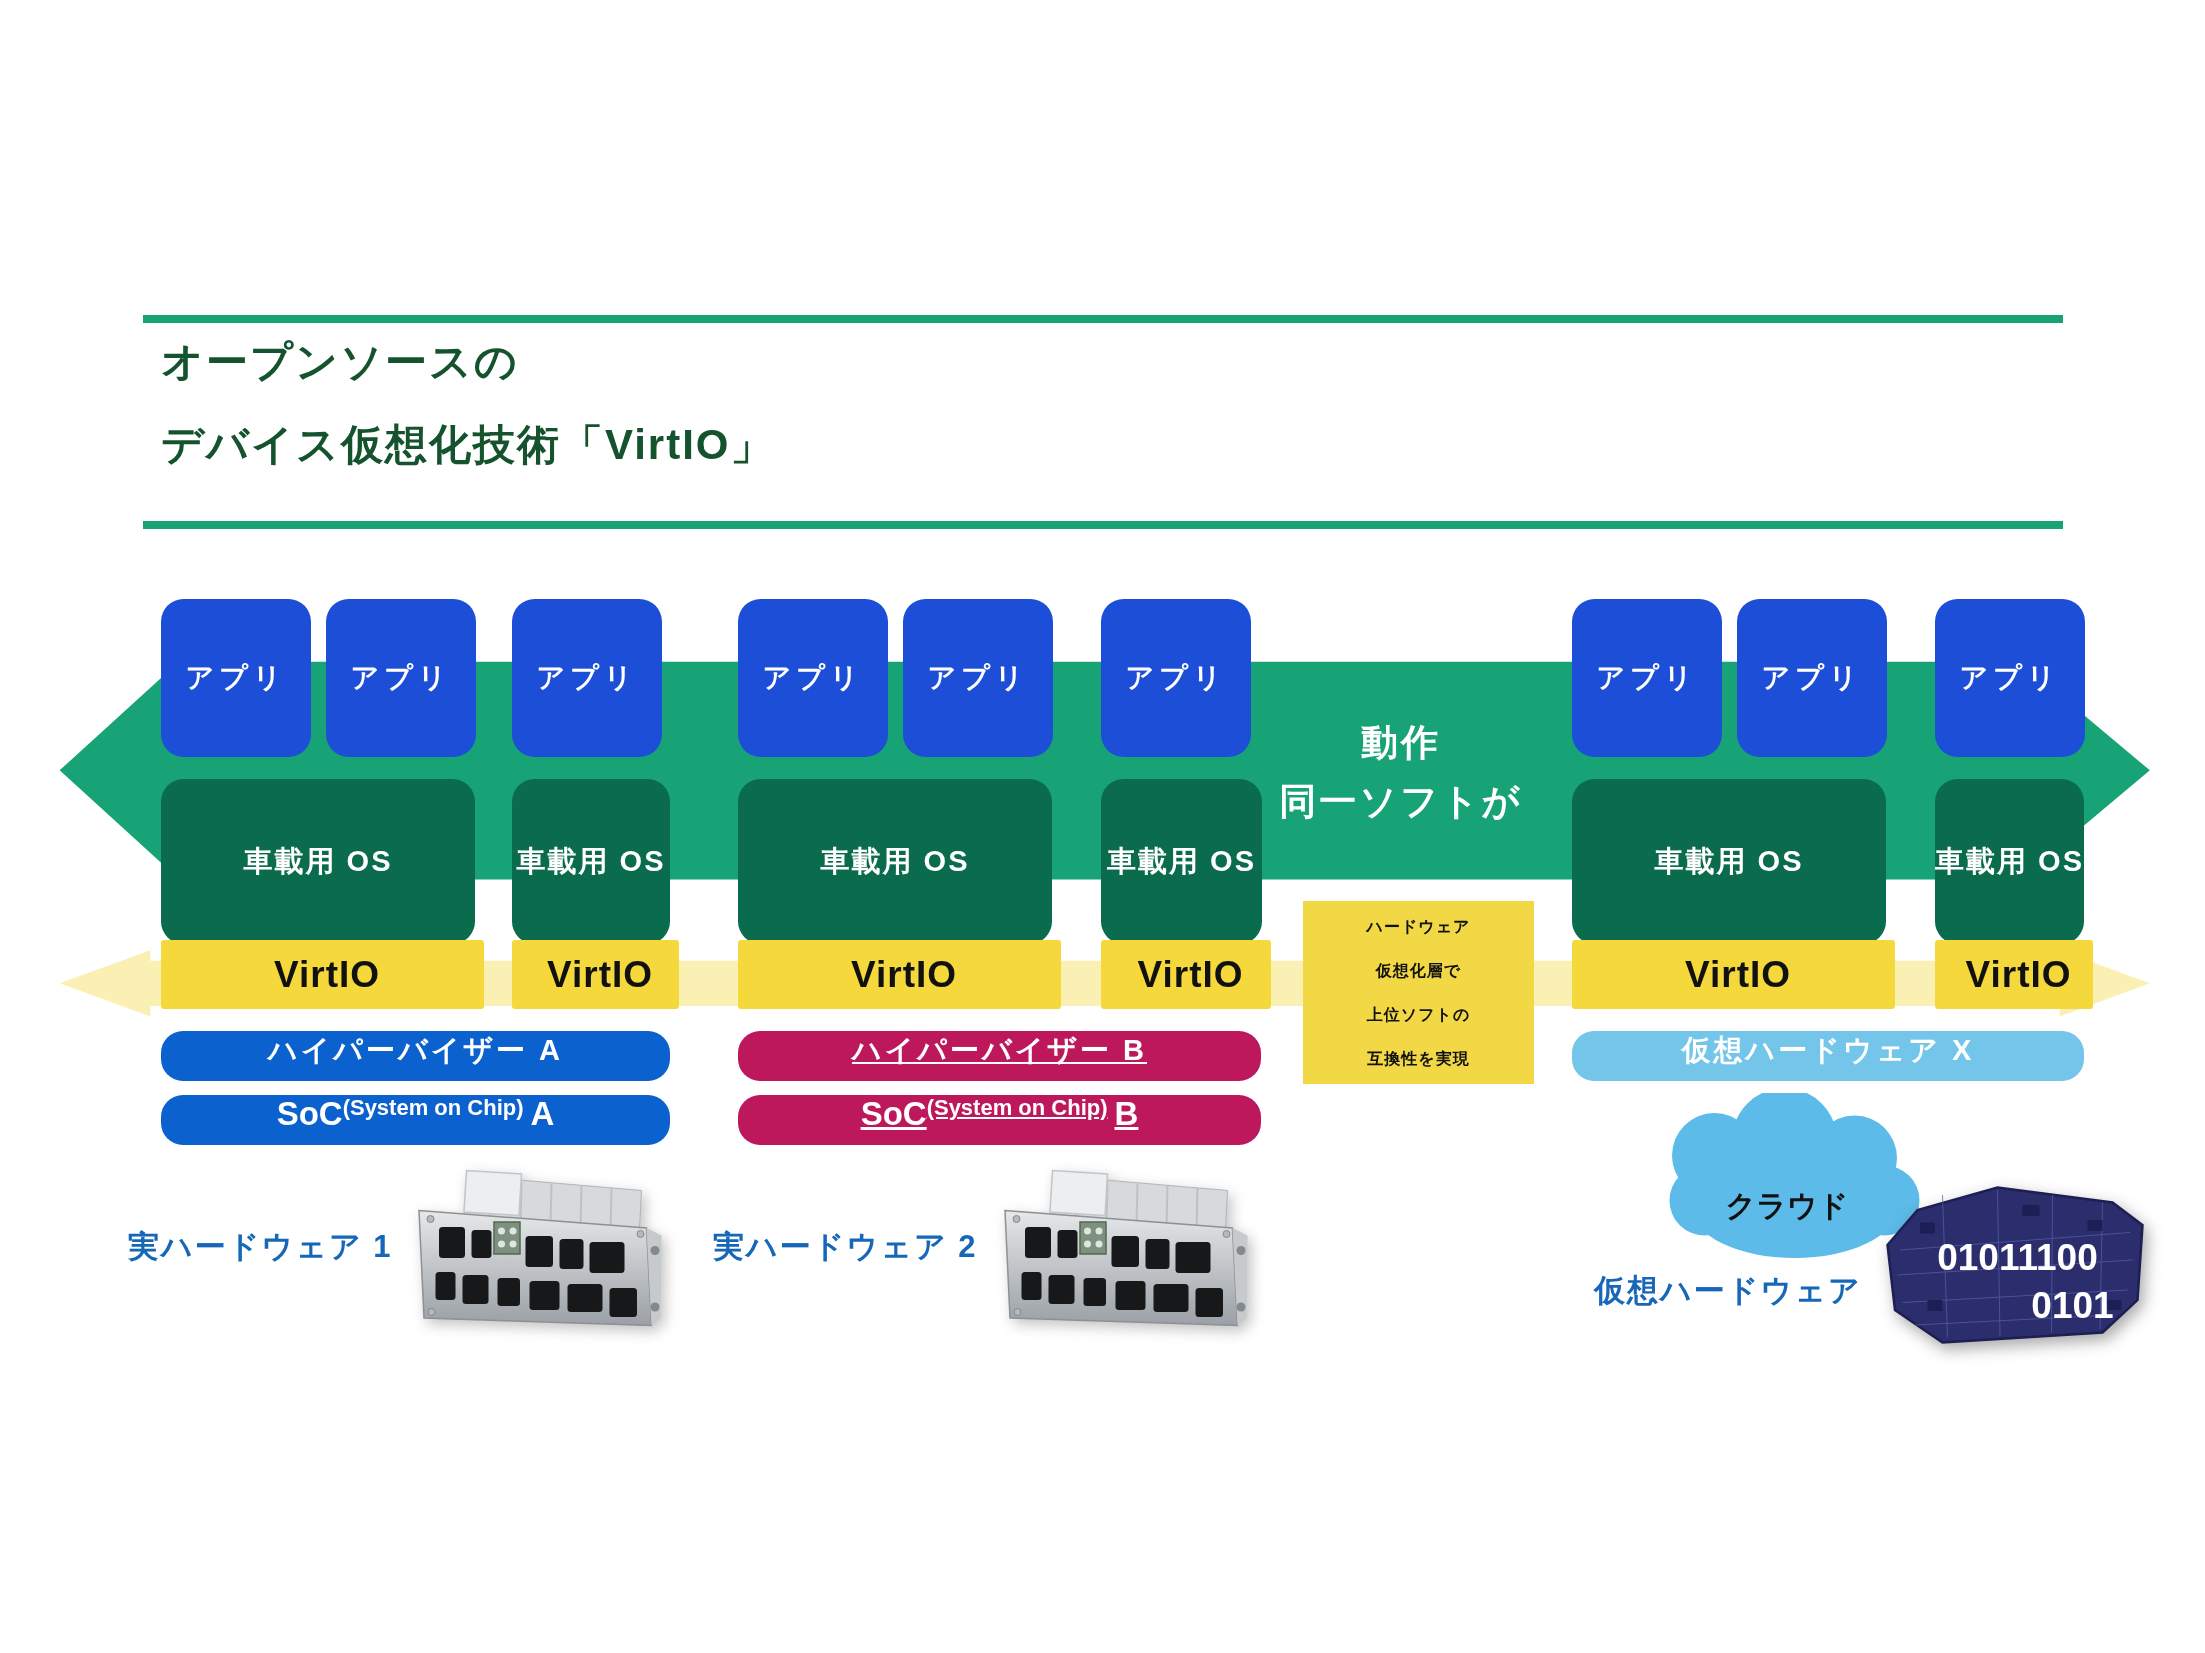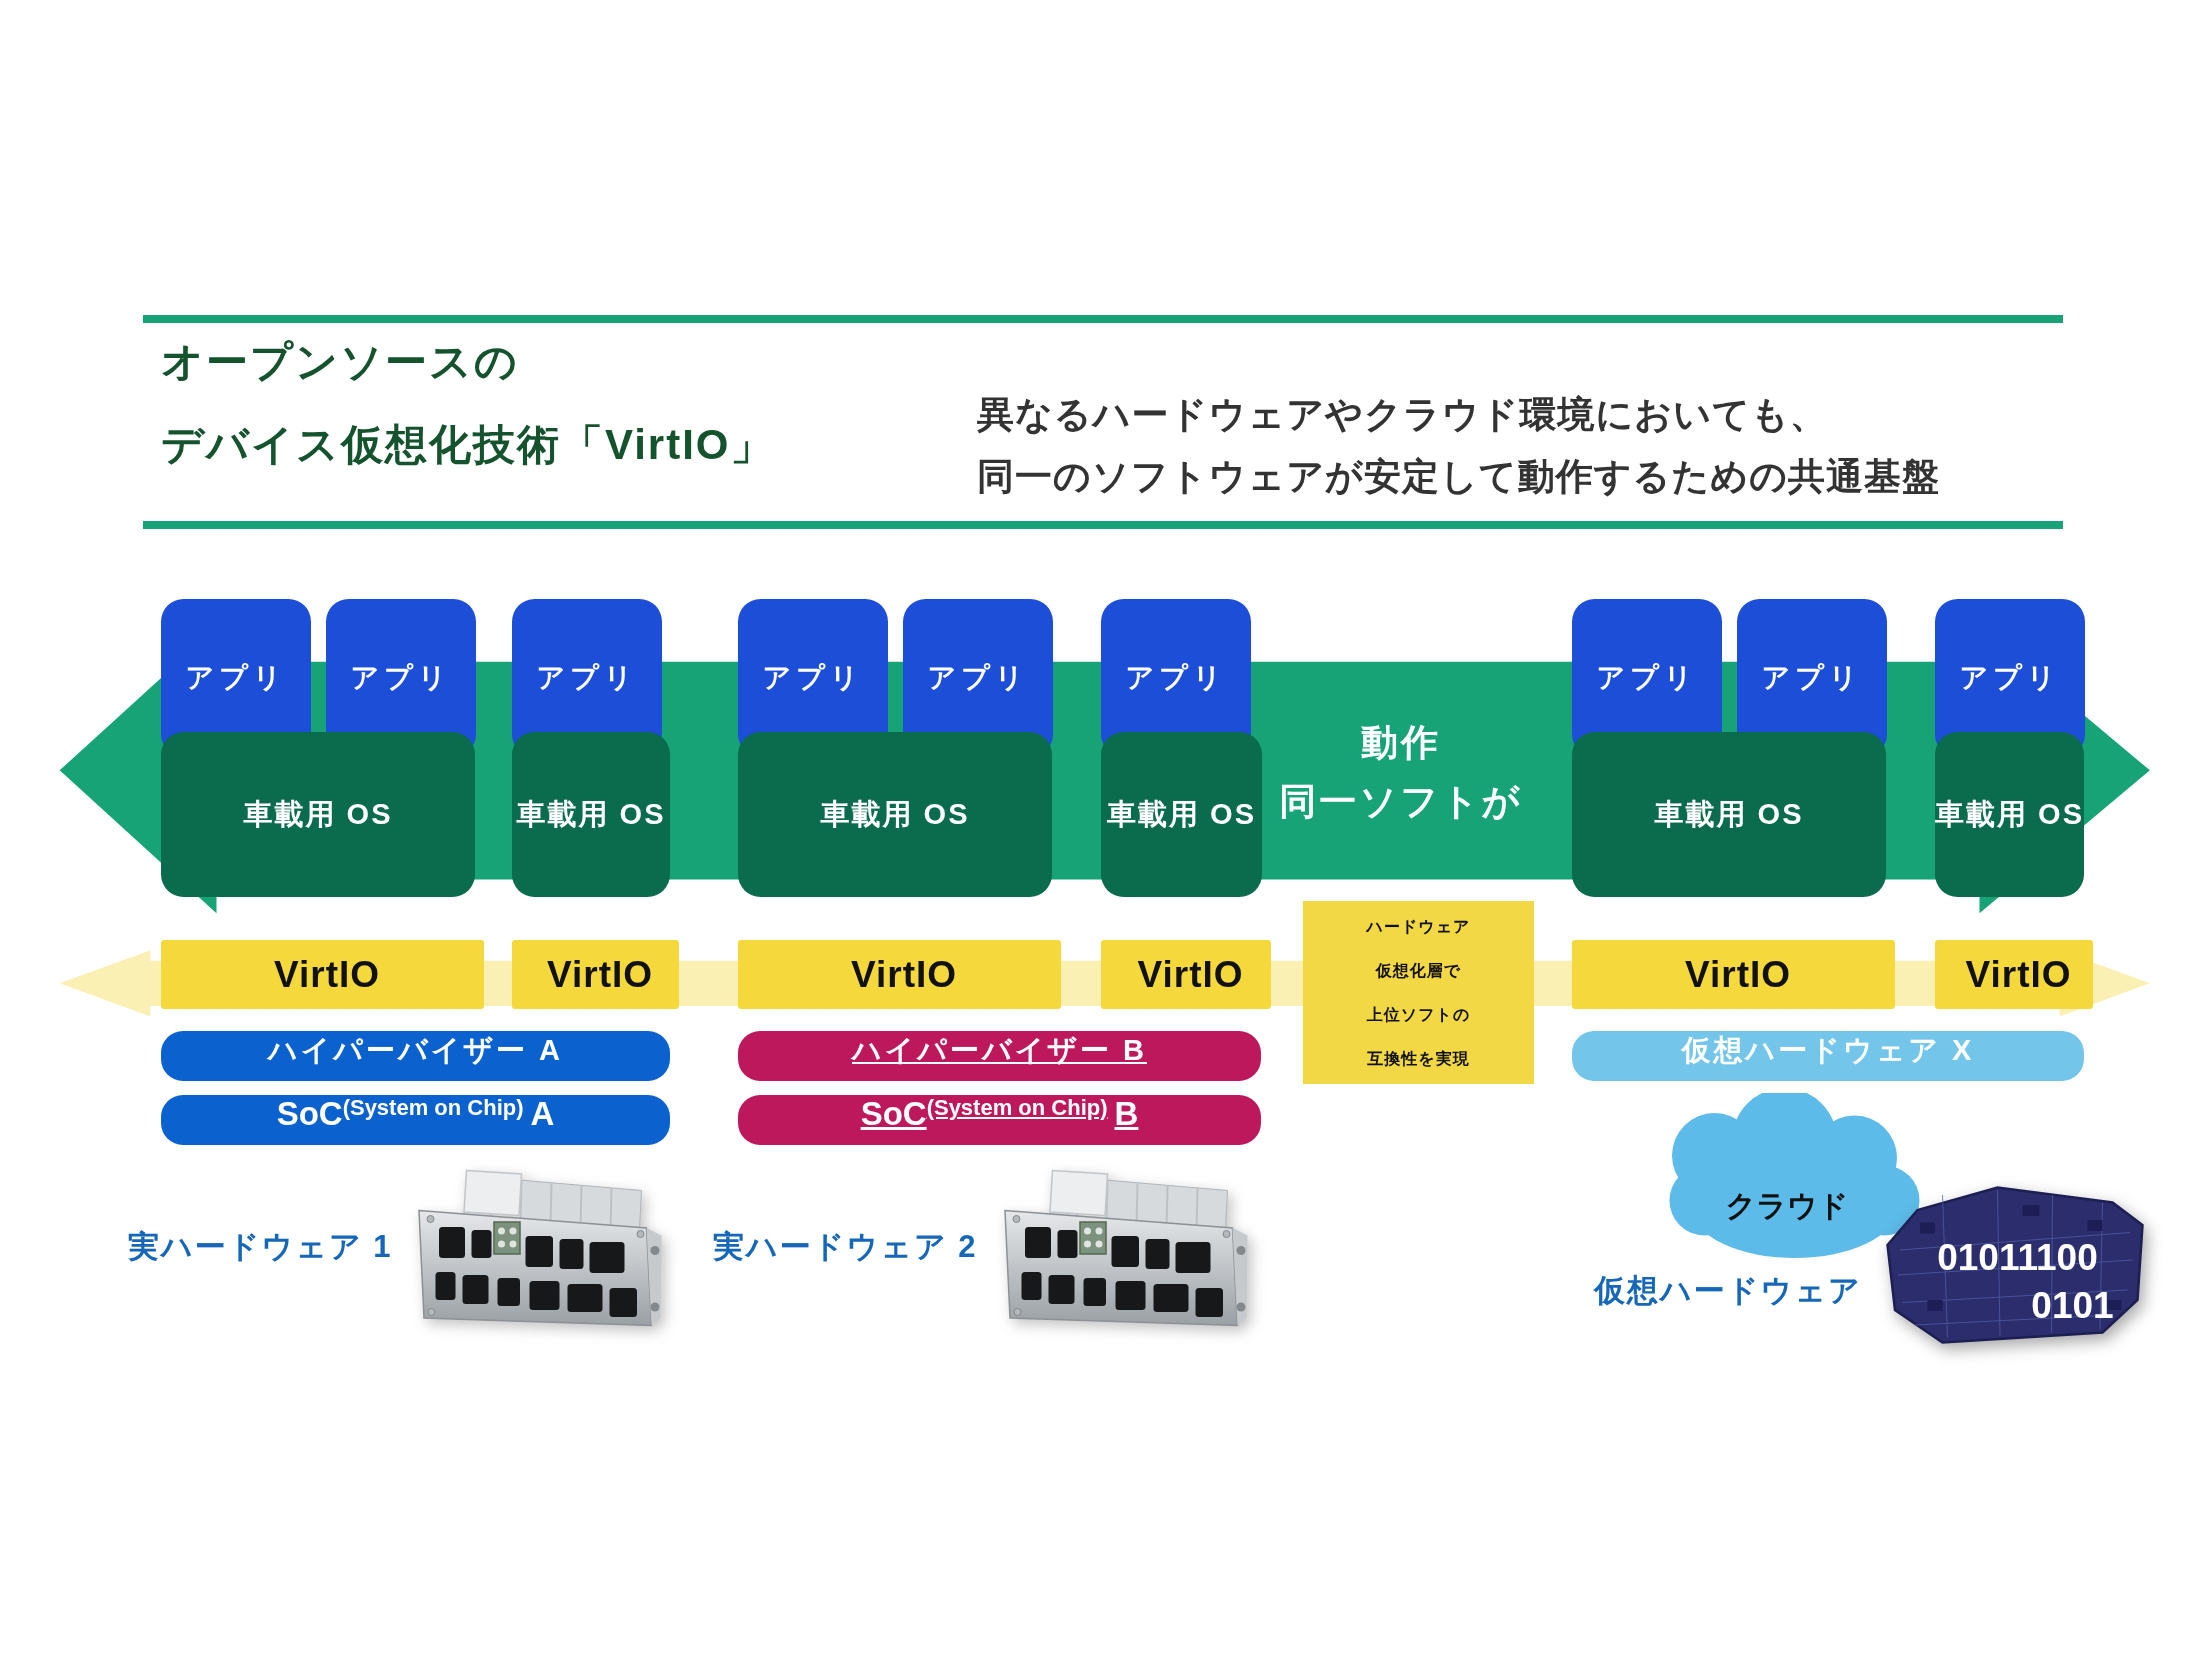--- a/index.html
+++ b/index.html
@@ -14,21 +14,21 @@
   #desc{position:absolute;left:977px;top:384px;font-size:37px;font-weight:700;color:#333;
         line-height:62px;letter-spacing:1px;white-space:nowrap;}
 
   
   #arrows{position:absolute;left:0;top:0;width:2205px;height:1654px;z-index:1;}
 
   
   .app{position:absolute;top:599px;width:150px;height:158px;background:#1d4ed8;border-radius:22.6px;
        display:flex;align-items:center;justify-content:center;z-index:2;}
   .app span{color:#fff;font-size:28px;font-weight:700;letter-spacing:5px;}
-  .os{position:absolute;top:732px;height:165px;background:#0B6B4D;border-radius:22.6px;
+  .os{position:absolute;top:779px;height:165px;background:#0B6B4D;border-radius:22.6px;
       display:flex;align-items:center;justify-content:center;z-index:2;}
   .os span{color:#fff;font-size:29px;font-weight:700;letter-spacing:2px;white-space:nowrap;}
   .virtio{position:absolute;top:940px;height:69px;background:#F5D93C;border-radius:3px;
       display:flex;align-items:center;justify-content:center;z-index:2;padding-left:9px;}
   .virtio span{color:#111;font-size:37px;font-weight:700;letter-spacing:1px;}
 
   .bar{position:absolute;height:50px;border-radius:22px;display:flex;align-items:flex-start;
        justify-content:center;color:#fff;font-weight:700;z-index:2;white-space:nowrap;}
   .hyper{top:1031px;font-size:29px;letter-spacing:3px;}
   .soc{top:1095px;}
@@ -54,24 +54,20 @@
 </style>
 </head>
 <body>
 
 <div id="canvas">
 
   <div class="rule" id="rule-top"></div>
   <div id="title">
     <div>オープンソースの</div>
     <div>デバイス仮想化技術「VirtIO」</div>
-  </div>
-  <div id="desc">
-    <div>異なるハードウェアやクラウド環境においても、</div>
-    <div>同一のソフトウェアが安定して動作するための共通基盤</div>
   </div>
   <div class="rule" id="rule-bottom"></div>
 
   <svg id="arrows" viewBox="0 0 4400 3300">
     <polygon fill="#17A375" points="119,1537 432,1252 432,1320 3950,1320 3950,1252 4290,1537 3950,1822 3950,1755 432,1755 432,1822"></polygon>
     <polygon fill="#FBF0B3" points="119,1962 300,1896 300,1917 4110,1917 4110,1896 4290,1962 4110,2028 4110,2007 300,2007 300,2028"></polygon>
   </svg>
 
   <div id="band-label">
     <div>動作</div>

